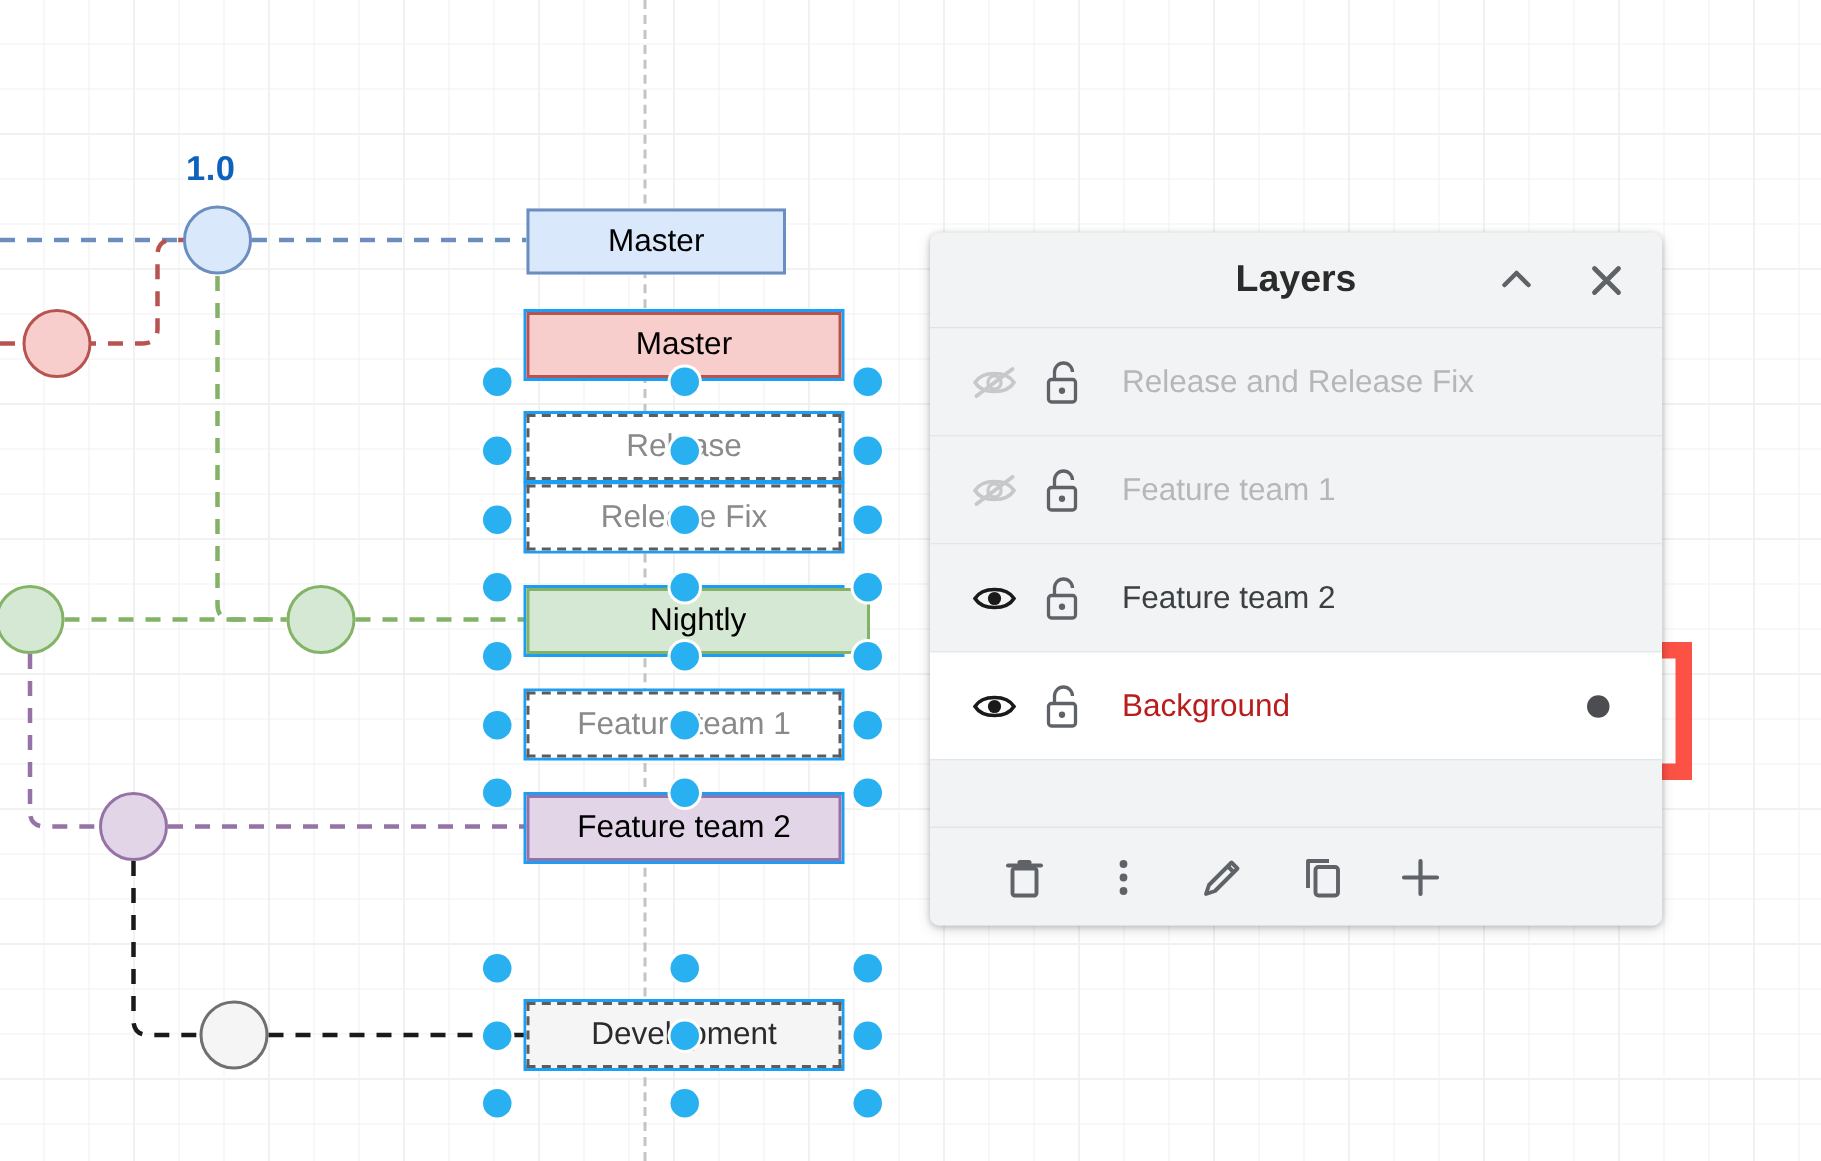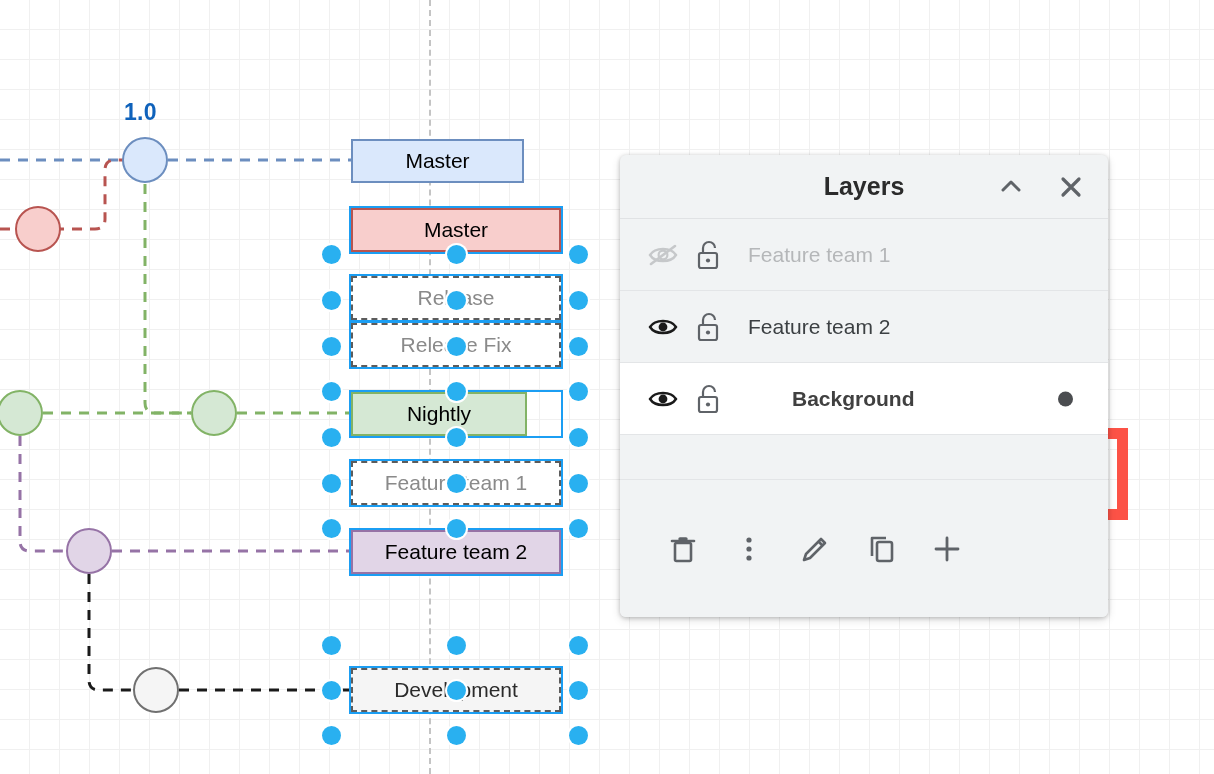--- a/index.html
+++ b/index.html
@@ -87,21 +87,21 @@
     display:flex;align-items:center;
     border-bottom:1px solid #e3e5e7;
     padding-left:28px;
     background:#f1f3f4;
   }
   .layer-row.selected{background:#ffffff;}
   .layer-eye{width:46px;display:flex;align-items:center;}
   .layer-lock{width:54px;display:flex;align-items:center;}
   .layer-name{font-size:21px;color:#3c4043;}
   .layer-row.off .layer-name{color:#b5b7b9;}
-  .layer-row.selected .layer-name{font-weight:bold;color:#404040;margin-left:44px;}
+  .layer-row.selected .layer-name{font-weight:normal;color:#b91c1c;}
   .layer-dot{
     position:absolute;right:35px;top:50%;transform:translateY(-50%);
     width:15px;height:15px;border-radius:50%;background:#4b4d50;
   }
 
   #panel-spacer{flex:0 0 44px;background:#f1f3f4;border-bottom:1px solid #e3e5e7;}
 
   #panel-toolbar{
     flex:1;display:flex;align-items:center;gap:0;padding-left:30px;background:#f1f3f4;
   }
@@ -156,21 +156,21 @@
       </div>
       <div class="selout" style="left: 349px; top: 274px; width: 214px; height: 48px;"></div>
       <div class="dbox hidden-layer" style="left: 351px; top: 276px; width: 210px; height: 44px;">
         <span>Release</span>
       </div>
       <div class="selout" style="left: 349px; top: 321px; width: 214px; height: 48px;"></div>
       <div class="dbox hidden-layer" style="left: 351px; top: 323px; width: 210px; height: 44px;">
         <span>Release Fix</span>
       </div>
       <div class="selout" style="left: 349px; top: 390px; width: 214px; height: 48px;"></div>
-      <div class="dbox" style="left: 351px; top: 392px; width: 176px; height: 44px; background: rgb(213, 232, 212); border: 2px solid rgb(130, 179, 102);">
+      <div class="dbox" style="left: 351px; top: 392px; width: 229px; height: 44px; background: rgb(213, 232, 212); border: 2px solid rgb(130, 179, 102);">
         <span>Nightly</span>
       </div>
       <div class="selout" style="left: 349px; top: 459px; width: 214px; height: 48px;"></div>
       <div class="dbox hidden-layer" style="left: 351px; top: 461px; width: 210px; height: 44px;">
         <span>Feature team 1</span>
       </div>
       <div class="selout" style="left: 349px; top: 528px; width: 214px; height: 48px;"></div>
       <div class="dbox" style="left: 351px; top: 530px; width: 210px; height: 44px; background: rgb(225, 213, 231); border: 2px solid rgb(150, 115, 166);">
         <span>Feature team 2</span>
       </div>
@@ -244,20 +244,37 @@
             <path d="M3 24 L27 6" stroke="#c6c8ca" stroke-width="2.6" stroke-linecap="round"></path>
           </svg>
         </div>
         <div class="layer-lock">
           <svg width="28" height="30" viewBox="0 0 28 30">
             <rect x="5" y="13" width="18" height="15" rx="2" fill="none" stroke="#5f6368" stroke-width="2.2"></rect>
             <path d="M9 13 L9 8 A6 6 0 0 1 21 8" fill="none" stroke="#5f6368" stroke-width="2.2"></path>
             <circle cx="14" cy="20.5" r="2.1" fill="#5f6368"></circle>
           </svg>
         </div>
+        <div class="layer-name">Release and Release Fix</div>
+      </div>
+      <div class="layer-row off">
+        <div class="layer-eye">
+          <svg width="30" height="30" viewBox="0 0 30 30">
+            <path d="M2 15 C7 7 23 7 28 15 C23 23 7 23 2 15 Z" fill="none" stroke="#c6c8ca" stroke-width="2.4"></path>
+            <circle cx="15" cy="15" r="4.4" fill="none" stroke="#c6c8ca" stroke-width="2.2"></circle>
+            <path d="M3 24 L27 6" stroke="#c6c8ca" stroke-width="2.6" stroke-linecap="round"></path>
+          </svg>
+        </div>
+        <div class="layer-lock">
+          <svg width="28" height="30" viewBox="0 0 28 30">
+            <rect x="5" y="13" width="18" height="15" rx="2" fill="none" stroke="#5f6368" stroke-width="2.2"></rect>
+            <path d="M9 13 L9 8 A6 6 0 0 1 21 8" fill="none" stroke="#5f6368" stroke-width="2.2"></path>
+            <circle cx="14" cy="20.5" r="2.1" fill="#5f6368"></circle>
+          </svg>
+        </div>
         <div class="layer-name">Feature team 1</div>
       </div>
       <div class="layer-row">
         <div class="layer-eye">
           <svg width="30" height="30" viewBox="0 0 30 30">
             <path d="M2 15 C7 7 23 7 28 15 C23 23 7 23 2 15 Z" fill="none" stroke="#1a1a1a" stroke-width="2.4"></path>
             <circle cx="15" cy="15" r="4.4" fill="#1a1a1a"></circle>
           </svg>
         </div>
         <div class="layer-lock">

